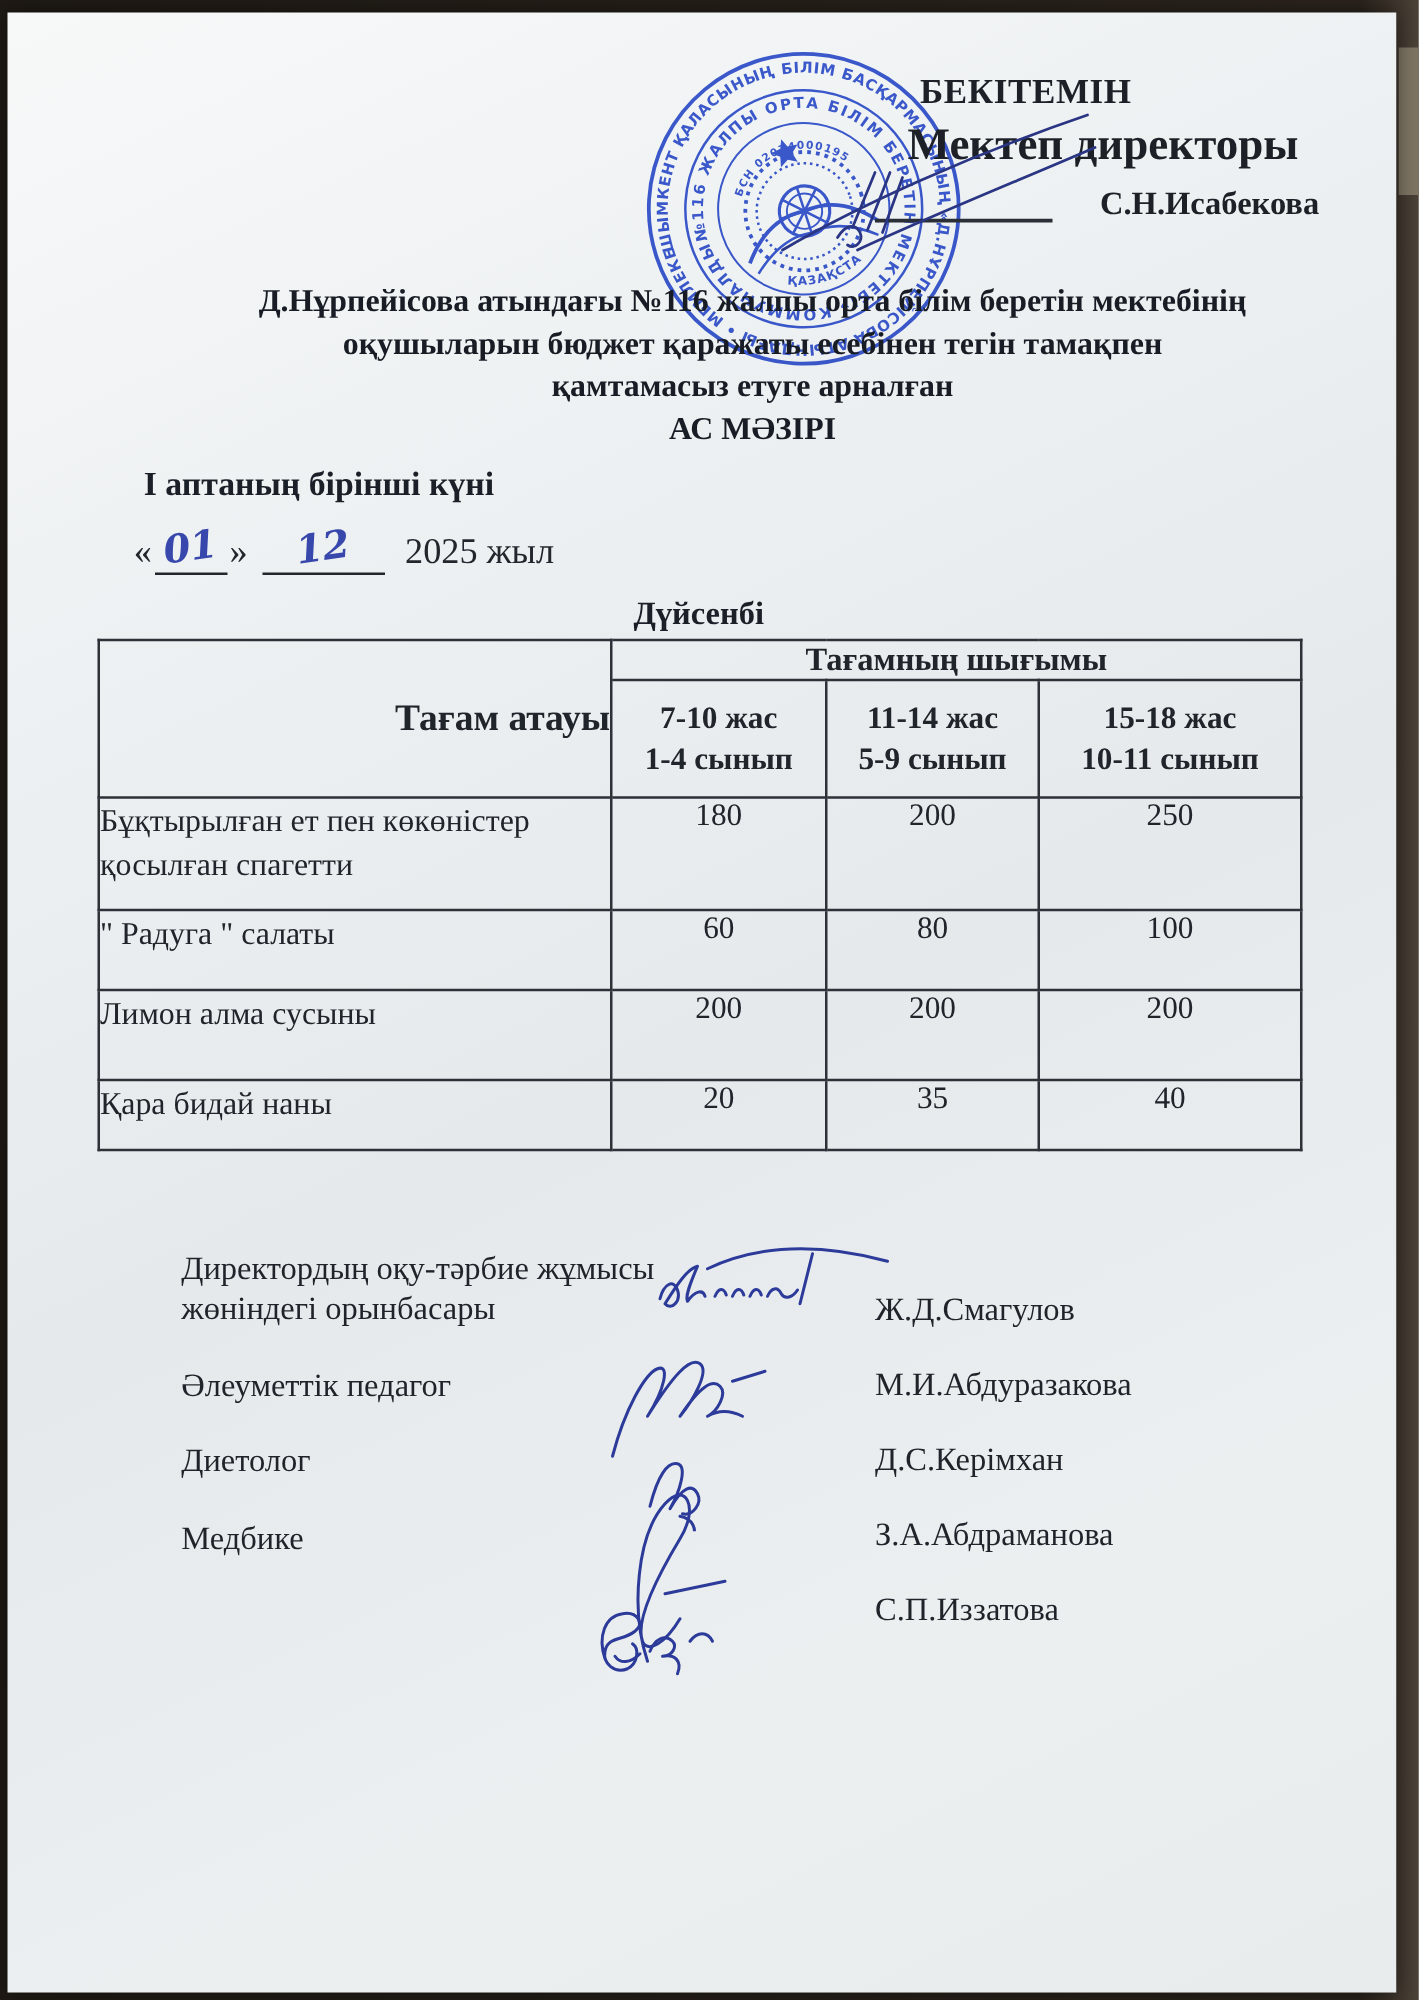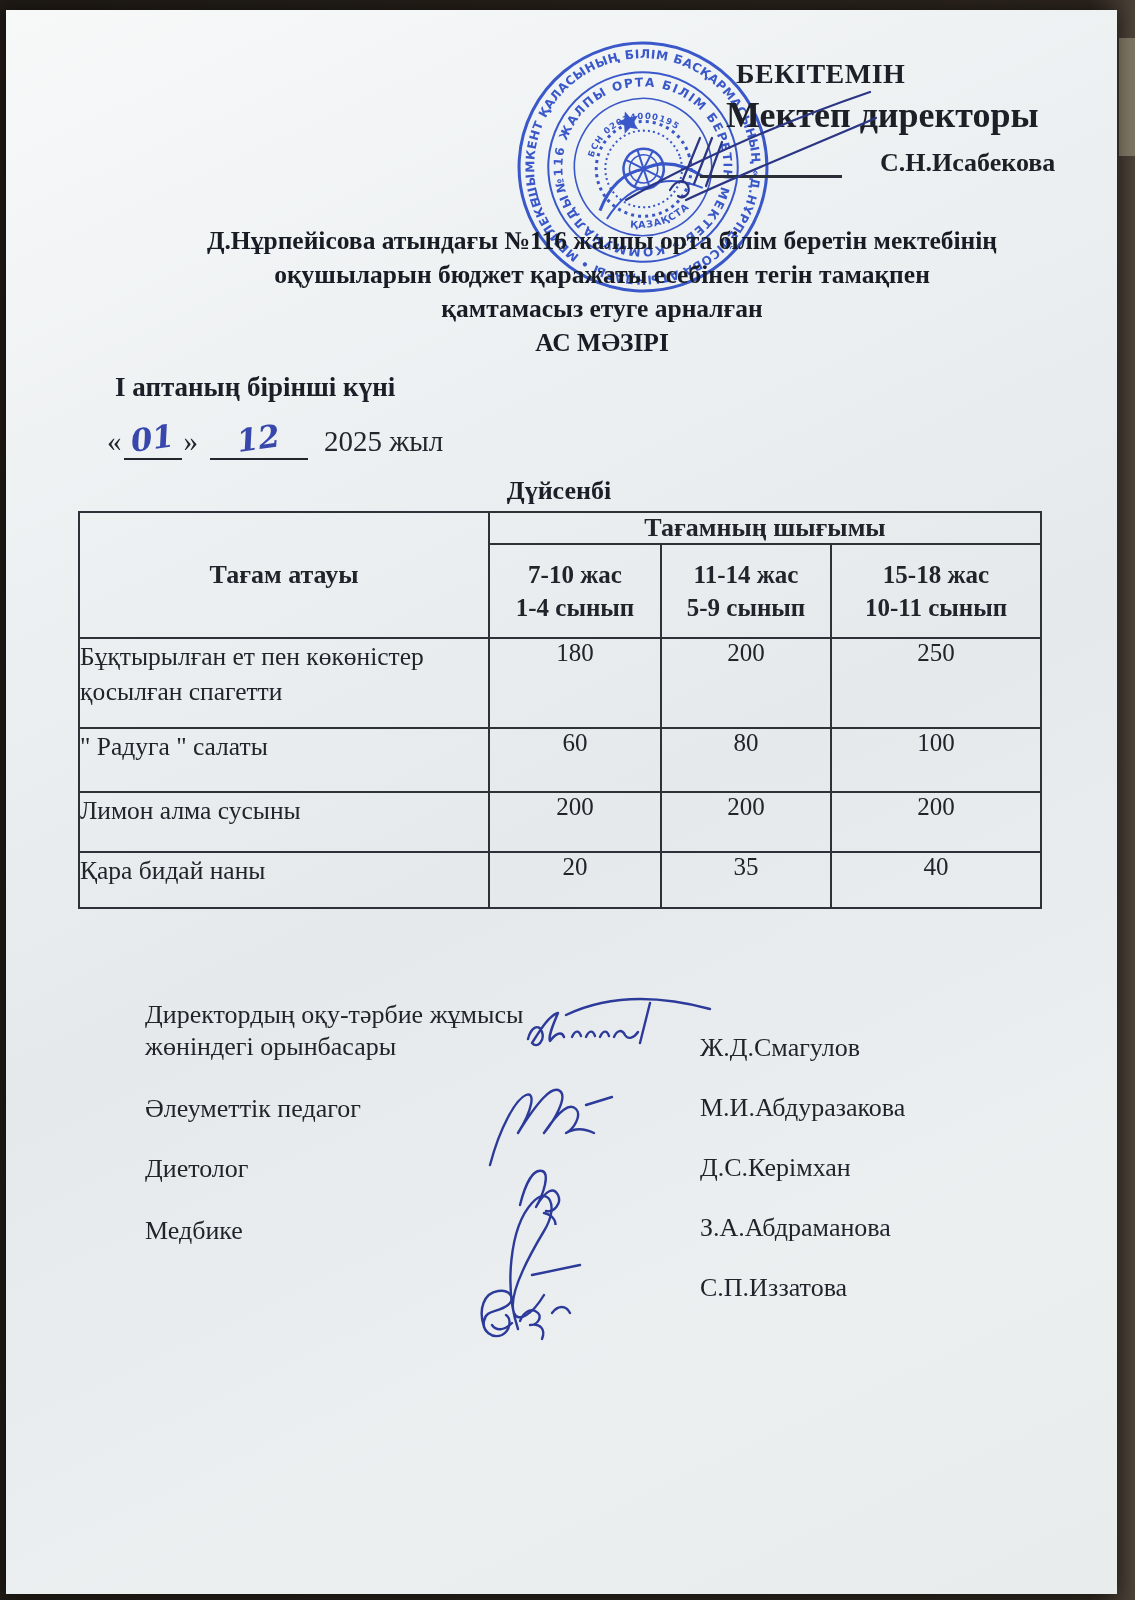--- a/index.html
+++ b/index.html
@@ -34,26 +34,26 @@
   .slot-day{display:inline-block;width:58px;border-bottom:2.5px solid #23262c;text-align:center;margin:0 2px;}
   .slot-month{display:inline-block;width:98px;border-bottom:2.5px solid #23262c;text-align:center;margin:0 16px 0 12px;}
   .hw{display:inline-block;font-style:italic;font-weight:bold;color:#3747ac;font-size:31px;
     transform:rotate(-8deg) translateY(-2px);font-family:"DejaVu Serif",serif;}
   
   .day-title{position:absolute;left:72px;top:466px;width:962px;text-align:center;font-weight:bold;font-size:26px;color:#1b1f27;}
   .menu-table{position:absolute;left:72px;top:501px;width:962px;border-collapse:collapse;table-layout:fixed;
     font-size:25px;color:#20242b;}
   .menu-table th,.menu-table td{border:2.4px solid #2d3138;padding:0;}
   .menu-table th{font-weight:bold;}
-  .th-dish{text-align:center;vertical-align:middle;font-size:26px;}
+  .th-dish{text-align:right;vertical-align:middle;font-size:30px;}
   .th-output{height:30px;text-align:center;font-size:26px;}
   .th-age{height:92px;text-align:center;vertical-align:middle;line-height:33px;font-size:25px;}
   .td-name{vertical-align:top;text-align:left;padding:8px 8px 0 12px;line-height:35px;font-size:25.5px;}
   .td-val{vertical-align:top;text-align:center;padding-top:8px;}
-  .r-d0{height:90px;border-radius:14px;} .r-d1{height:64px;} .r-d2{height:60px;margin-top:46px;} .r-d3{height:56px;}
+  .r-d0{height:90px;border-radius:14px;} .r-d1{height:64px;} .r-d2{height:72px;margin-top:46px;} .r-d3{height:56px;}
   
   .signatures{position:absolute;left:0;top:975px;width:100%;height:390px;font-size:26px;color:#1f232a;}
   .sig-role{position:absolute;left:139px;width:430px;line-height:32px;}
   .sig-name{position:absolute;left:694px;}
   .role-0{top:14px;} .role-1{top:108px;} .role-2{top:168px;} .role-3{top:230px;}
   .name-0{top:48px;} .name-1{top:108px;} .name-2{top:168px;} .name-3{top:228px;} .name-4{top:288px;}
   .autograph{position:absolute;}
   .a0{left:516px;top:6px;width:196px;height:72px;}
   .a1{left:476px;top:76px;width:138px;height:118px;}
   .a2{left:500px;top:168px;width:98px;height:72px;}

